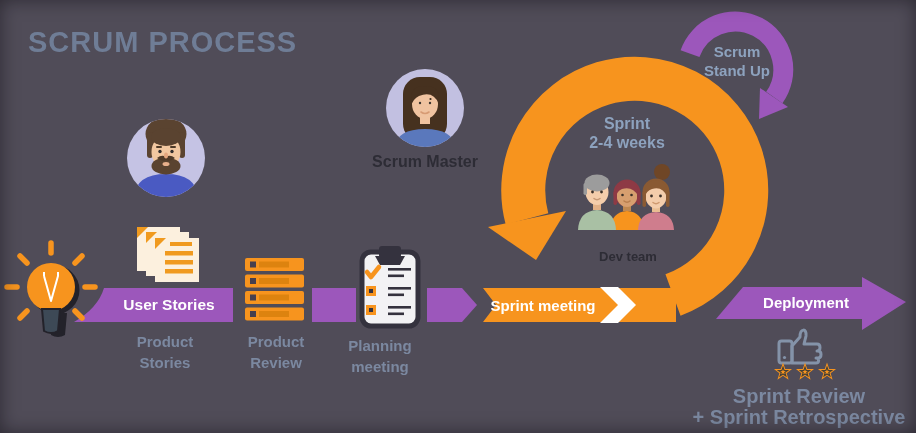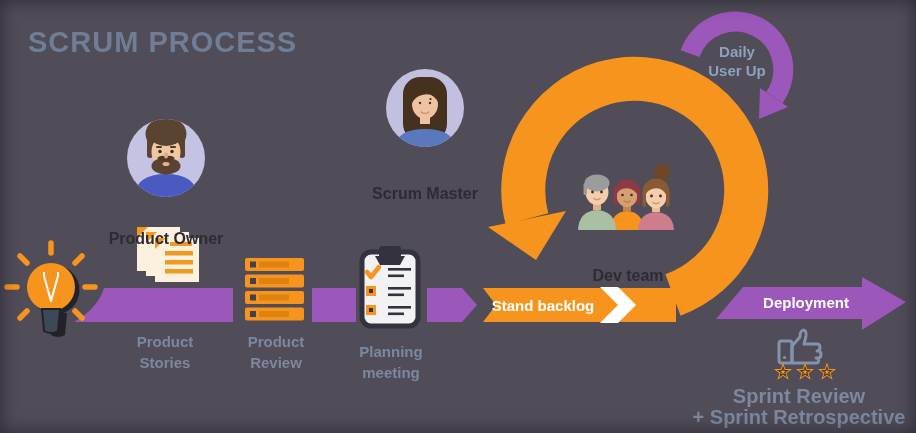--- a/index.html
+++ b/index.html
@@ -8,21 +8,21 @@
     font-family:"Liberation Sans",sans-serif;overflow:hidden;
   }
   .stage{position:absolute;left:0;top:0;}
   .vignette{position:absolute;inset:0;box-shadow:inset 0 0 18px rgba(10,8,14,.5);pointer-events:none;z-index:30;}
   .lbl{position:absolute;transform:translate(-50%,-50%);text-align:center;font-weight:bold;white-space:nowrap;z-index:20;}
   .lbl span{display:block;}
   .title{
     position:absolute;left:28px;top:26px;font-size:29px;font-weight:bold;
     color:#6f7d96;letter-spacing:1px;z-index:20;
   }
-  .dark{color:#2d2c35;font-size:16px;margin-top:32px;}
+  .dark{color:#2d2c35;font-size:16px;}
   .muted{color:#7b88a0;font-size:15px;line-height:21px;text-align:center;}
   .cycle-txt{color:#8da2be;font-size:16px;line-height:19px;}
   .white{color:#ffffff;font-size:15px;}
   .review{font-size:20px;}
 </style>
 </head>
 <body>
 
 <div class="canvas">
 
@@ -230,42 +230,46 @@
         <rect x="10" y="-5" width="3.5" height="16" rx="1.7" fill="#8a5a33"></rect>
         <circle cx="-4.5" cy="0" r="1.4" fill="#3a2f28"></circle>
         <circle cx="4.5" cy="0" r="1.4" fill="#3a2f28"></circle>
         <path d="M-3,6.5 Q0,9 3,6.5" stroke="#cf9a70" stroke-width="1.5" fill="none" stroke-linecap="round"></path>
       </g>
     </g>
   </svg>
 
   <div class="title">SCRUM PROCESS</div>
 
-  <div class="lbl dark" style="left:166px;top:207px;">Product Owner</div>
   <div class="lbl dark" style="left:425px;top:162px;">Scrum Master</div>
-  <div class="lbl dark" style="left:628px;top:244px;font-size:16px;">Dev team</div>
+  <div class="lbl dark" style="left:628px;top:256px;font-size:13px;">Dev team</div>
 
   <div class="lbl cycle-txt" style="left:737px;top:61px;font-size:15px;">
-    <span>Daily</span>
-    <span>User Up</span>
-  </div>
-
+    <span>Scrum</span>
+    <span>Stand Up</span>
+  </div>
+  <div class="lbl cycle-txt" style="left:627px;top:133px;">
+    <span>Sprint</span>
+    <span>2-4 weeks</span>
+  </div>
+
+  <div class="lbl white" style="left:169px;top:305px;font-size:15.5px;">User Stories</div>
   <div class="lbl muted" style="left:165px;top:352px;">
     <span>Product</span>
     <span>Stories</span>
   </div>
   <div class="lbl muted" style="left:276px;top:352px;">
     <span>Product</span>
     <span>Review</span>
   </div>
-  <div class="lbl muted" style="left:391px;top:356px;margin-top:6px;">
+  <div class="lbl muted" style="left:380px;top:356px;">
     <span>Planning</span>
     <span>meeting</span>
   </div>
-  <div class="lbl white" style="left:543px;top:305px;">Stand backlog</div>
+  <div class="lbl white" style="left:543px;top:305px;">Sprint meeting</div>
   <div class="lbl white" style="left:806px;top:302px;">Deployment</div>
   <div class="lbl muted review" style="left:799px;top:407px;">
     <span>Sprint Review</span>
     <span>+ Sprint Retrospective</span>
   </div>
 
   <div class="vignette"></div>
 </div>
 
 </body></html>

